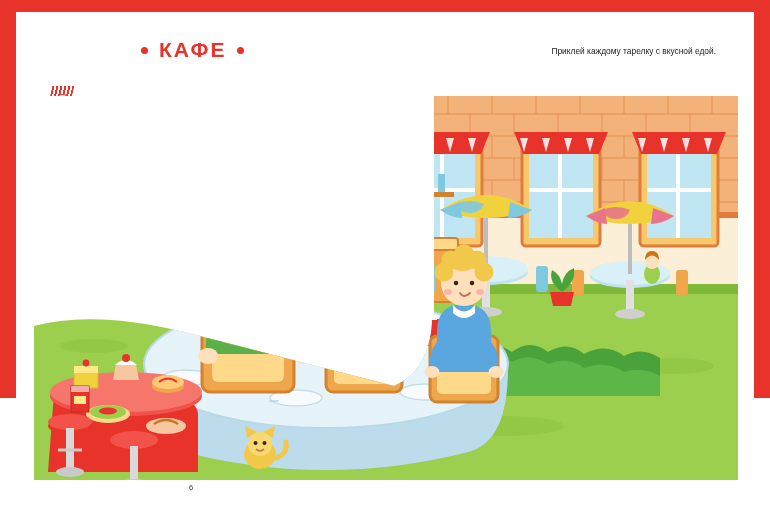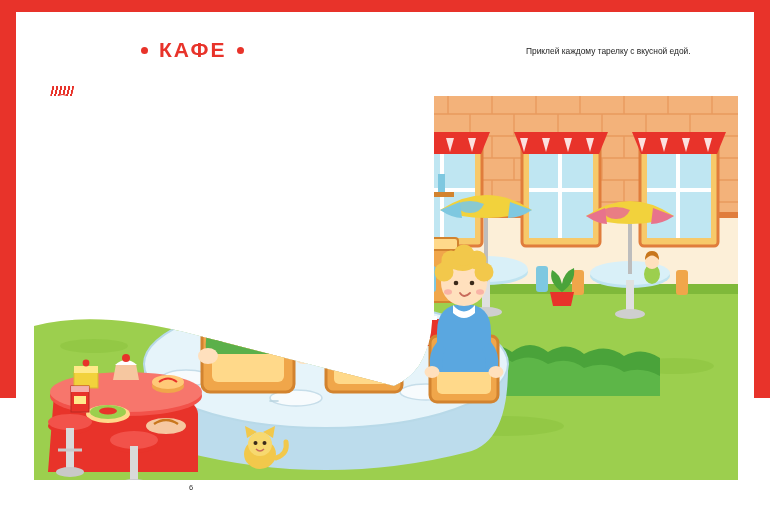--- a/index.html
+++ b/index.html
@@ -59,21 +59,21 @@
     letter-spacing: 2px;
     color: #e8332a;
   }
 
   
   .note {
     position: absolute;
     left: 141px;
     top: 33px;
     width: 190px;
-    text-align: left;
+    text-align: right;
     font-size: 8.4px;
     line-height: 1.55;
     color: #222;
   }
 
   
   .balloon {
     position: absolute;
     left: 34px;
     top: 104px;

